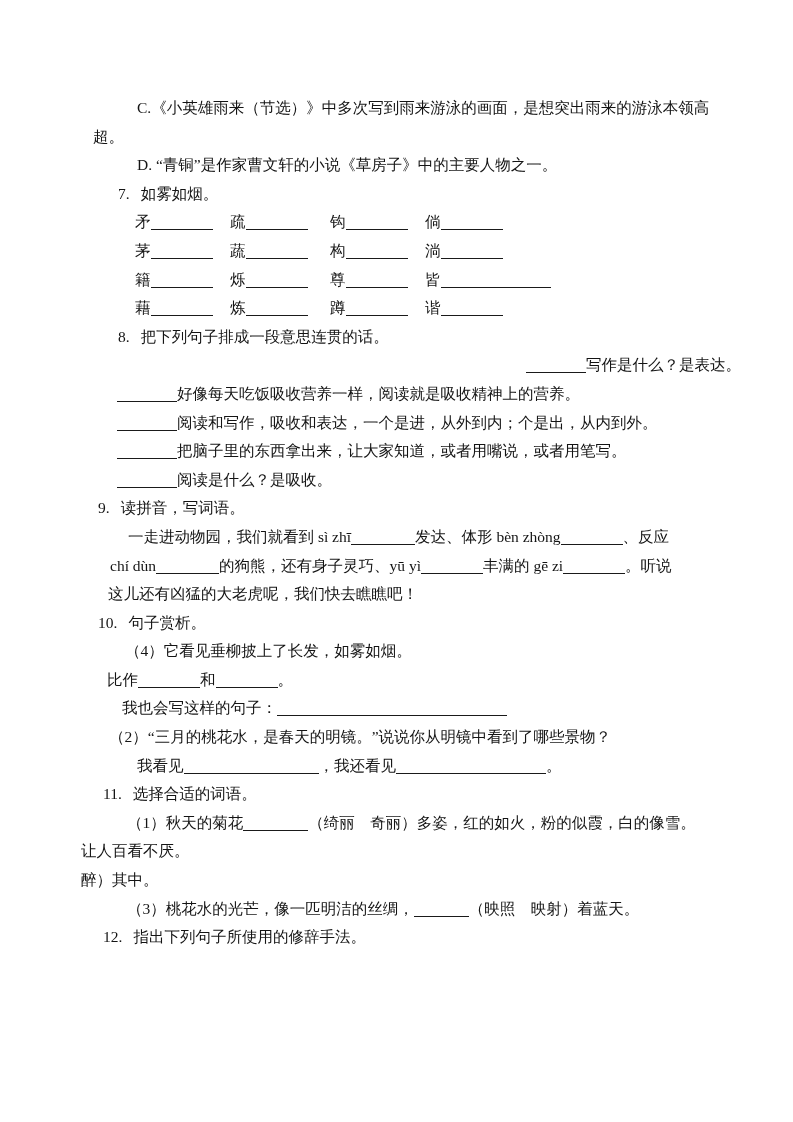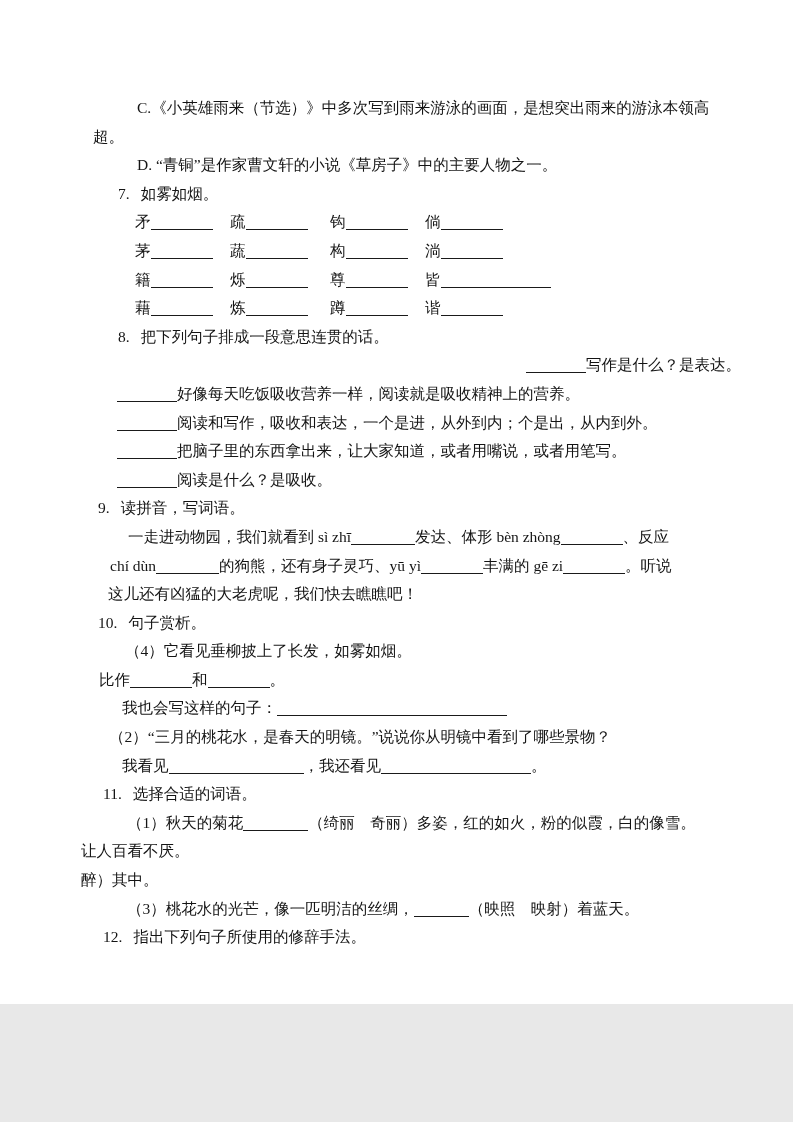--- a/index.html
+++ b/index.html
@@ -2,21 +2,21 @@
 <html><head>
 <meta charset="utf-8">
 <style>
   html,body{margin:0;padding:0;}
   body{
     width:793px;height:1122px;
     background:#e8e8e8;
     font-family:"Liberation Serif","DejaVu Serif",serif;
   }
   .page{
-    position:relative;width:793px;height:1004px;
+    position:relative;width:793px;height:1122px;
     background:#ffffff;overflow:hidden;color:#141414;
   }
   .doc{position:absolute;left:93px;top:94px;width:648px;}
   .line{
     height:28.6px;line-height:28.6px;font-size:15.5px;
     white-space:nowrap;
   }
   .bl{
     display:inline-block;height:15px;
     border-bottom:1.2px solid #1a1a1a;
@@ -46,24 +46,24 @@
       <div class="line" style="margin-left: 24px;"><span class="bl" style="width: 60px;"></span><span>好像每天吃饭吸收营养一样，阅读就是吸收精神上的营养。</span></div>
       <div class="line" style="margin-left: 24px;"><span class="bl" style="width: 60px;"></span><span>阅读和写作，吸收和表达，一个是进，从外到内；个是出，从内到外。</span></div>
       <div class="line" style="margin-left: 24px;"><span class="bl" style="width: 60px;"></span><span>把脑子里的东西拿出来，让大家知道，或者用嘴说，或者用笔写。</span></div>
       <div class="line" style="margin-left: 24px;"><span class="bl" style="width: 60px;"></span><span>阅读是什么？是吸收。</span></div>
       <div class="line" style="margin-left: 5px;"><span class="num">9.</span><span>读拼音，写词语。</span></div>
       <div class="line" style="margin-left: 35px;"><span>一走进动物园，我们就看到 sì zhī</span><span class="bl" style="width: 64px;"></span><span>发达、体形 bèn zhòng</span><span class="bl" style="width: 62px;"></span><span>、反应</span></div>
       <div class="line" style="margin-left: 17px;"><span>chí dùn</span><span class="bl" style="width: 63px;"></span><span>的狗熊，还有身子灵巧、yū yì</span><span class="bl" style="width: 62px;"></span><span>丰满的 gē zi</span><span class="bl" style="width: 62px;"></span><span>。听说</span></div>
       <div class="line" style="margin-left: 15px;"><span>这儿还有凶猛的大老虎呢，我们快去瞧瞧吧！</span></div>
       <div class="line" style="margin-left: 5px;"><span class="num">10.</span><span>句子赏析。</span></div>
       <div class="line" style="margin-left: 32px;"><span>（4）它看见垂柳披上了长发，如雾如烟。</span></div>
-      <div class="line" style="margin-left: 6px;"><span>比作</span><span class="bl" style="width: 62px;"></span><span>和</span><span class="bl" style="width: 62px;"></span><span>。</span></div>
+      <div class="line" style="margin-left: 14px;"><span>比作</span><span class="bl" style="width: 62px;"></span><span>和</span><span class="bl" style="width: 62px;"></span><span>。</span></div>
       <div class="line" style="margin-left: 29px;"><span>我也会写这样的句子：</span><span class="bl" style="width: 230px;"></span></div>
       <div class="line" style="margin-left: 16px;"><span>（2）“三月的桃花水，是春天的明镜。”说说你从明镜中看到了哪些景物？</span></div>
-      <div class="line" style="margin-left: 29px;"><span>我看见</span><span class="bl" style="width: 135px;"></span><span>，我还看见</span><span class="bl" style="width: 150px;"></span><span>。</span></div>
+      <div class="line" style="margin-left: 44px;"><span>我看见</span><span class="bl" style="width: 135px;"></span><span>，我还看见</span><span class="bl" style="width: 150px;"></span><span>。</span></div>
       <div class="line" style="margin-left: 10px;"><span class="num">11.</span><span>选择合适的词语。</span></div>
       <div class="line" style="margin-left: 34px;"><span>（1）秋天的菊花</span><span class="bl" style="width: 65px;"></span><span>（绮丽　奇丽）多姿，红的如火，粉的似霞，白的像雪。</span></div>
       <div class="line" style="margin-left: -12px;"><span>让人百看不厌。</span></div>
       <div class="line" style="margin-left: -12px;"><span>醉）其中。</span></div>
       <div class="line" style="margin-left: 34px;"><span>（3）桃花水的光芒，像一匹明洁的丝绸，</span><span class="bl" style="width: 55px;"></span><span>（映照　映射）着蓝天。</span></div>
       <div class="line" style="margin-left: 10px;"><span class="num">12.</span><span>指出下列句子所使用的修辞手法。</span></div>
     </div>
 </div>
 
 </body></html>

